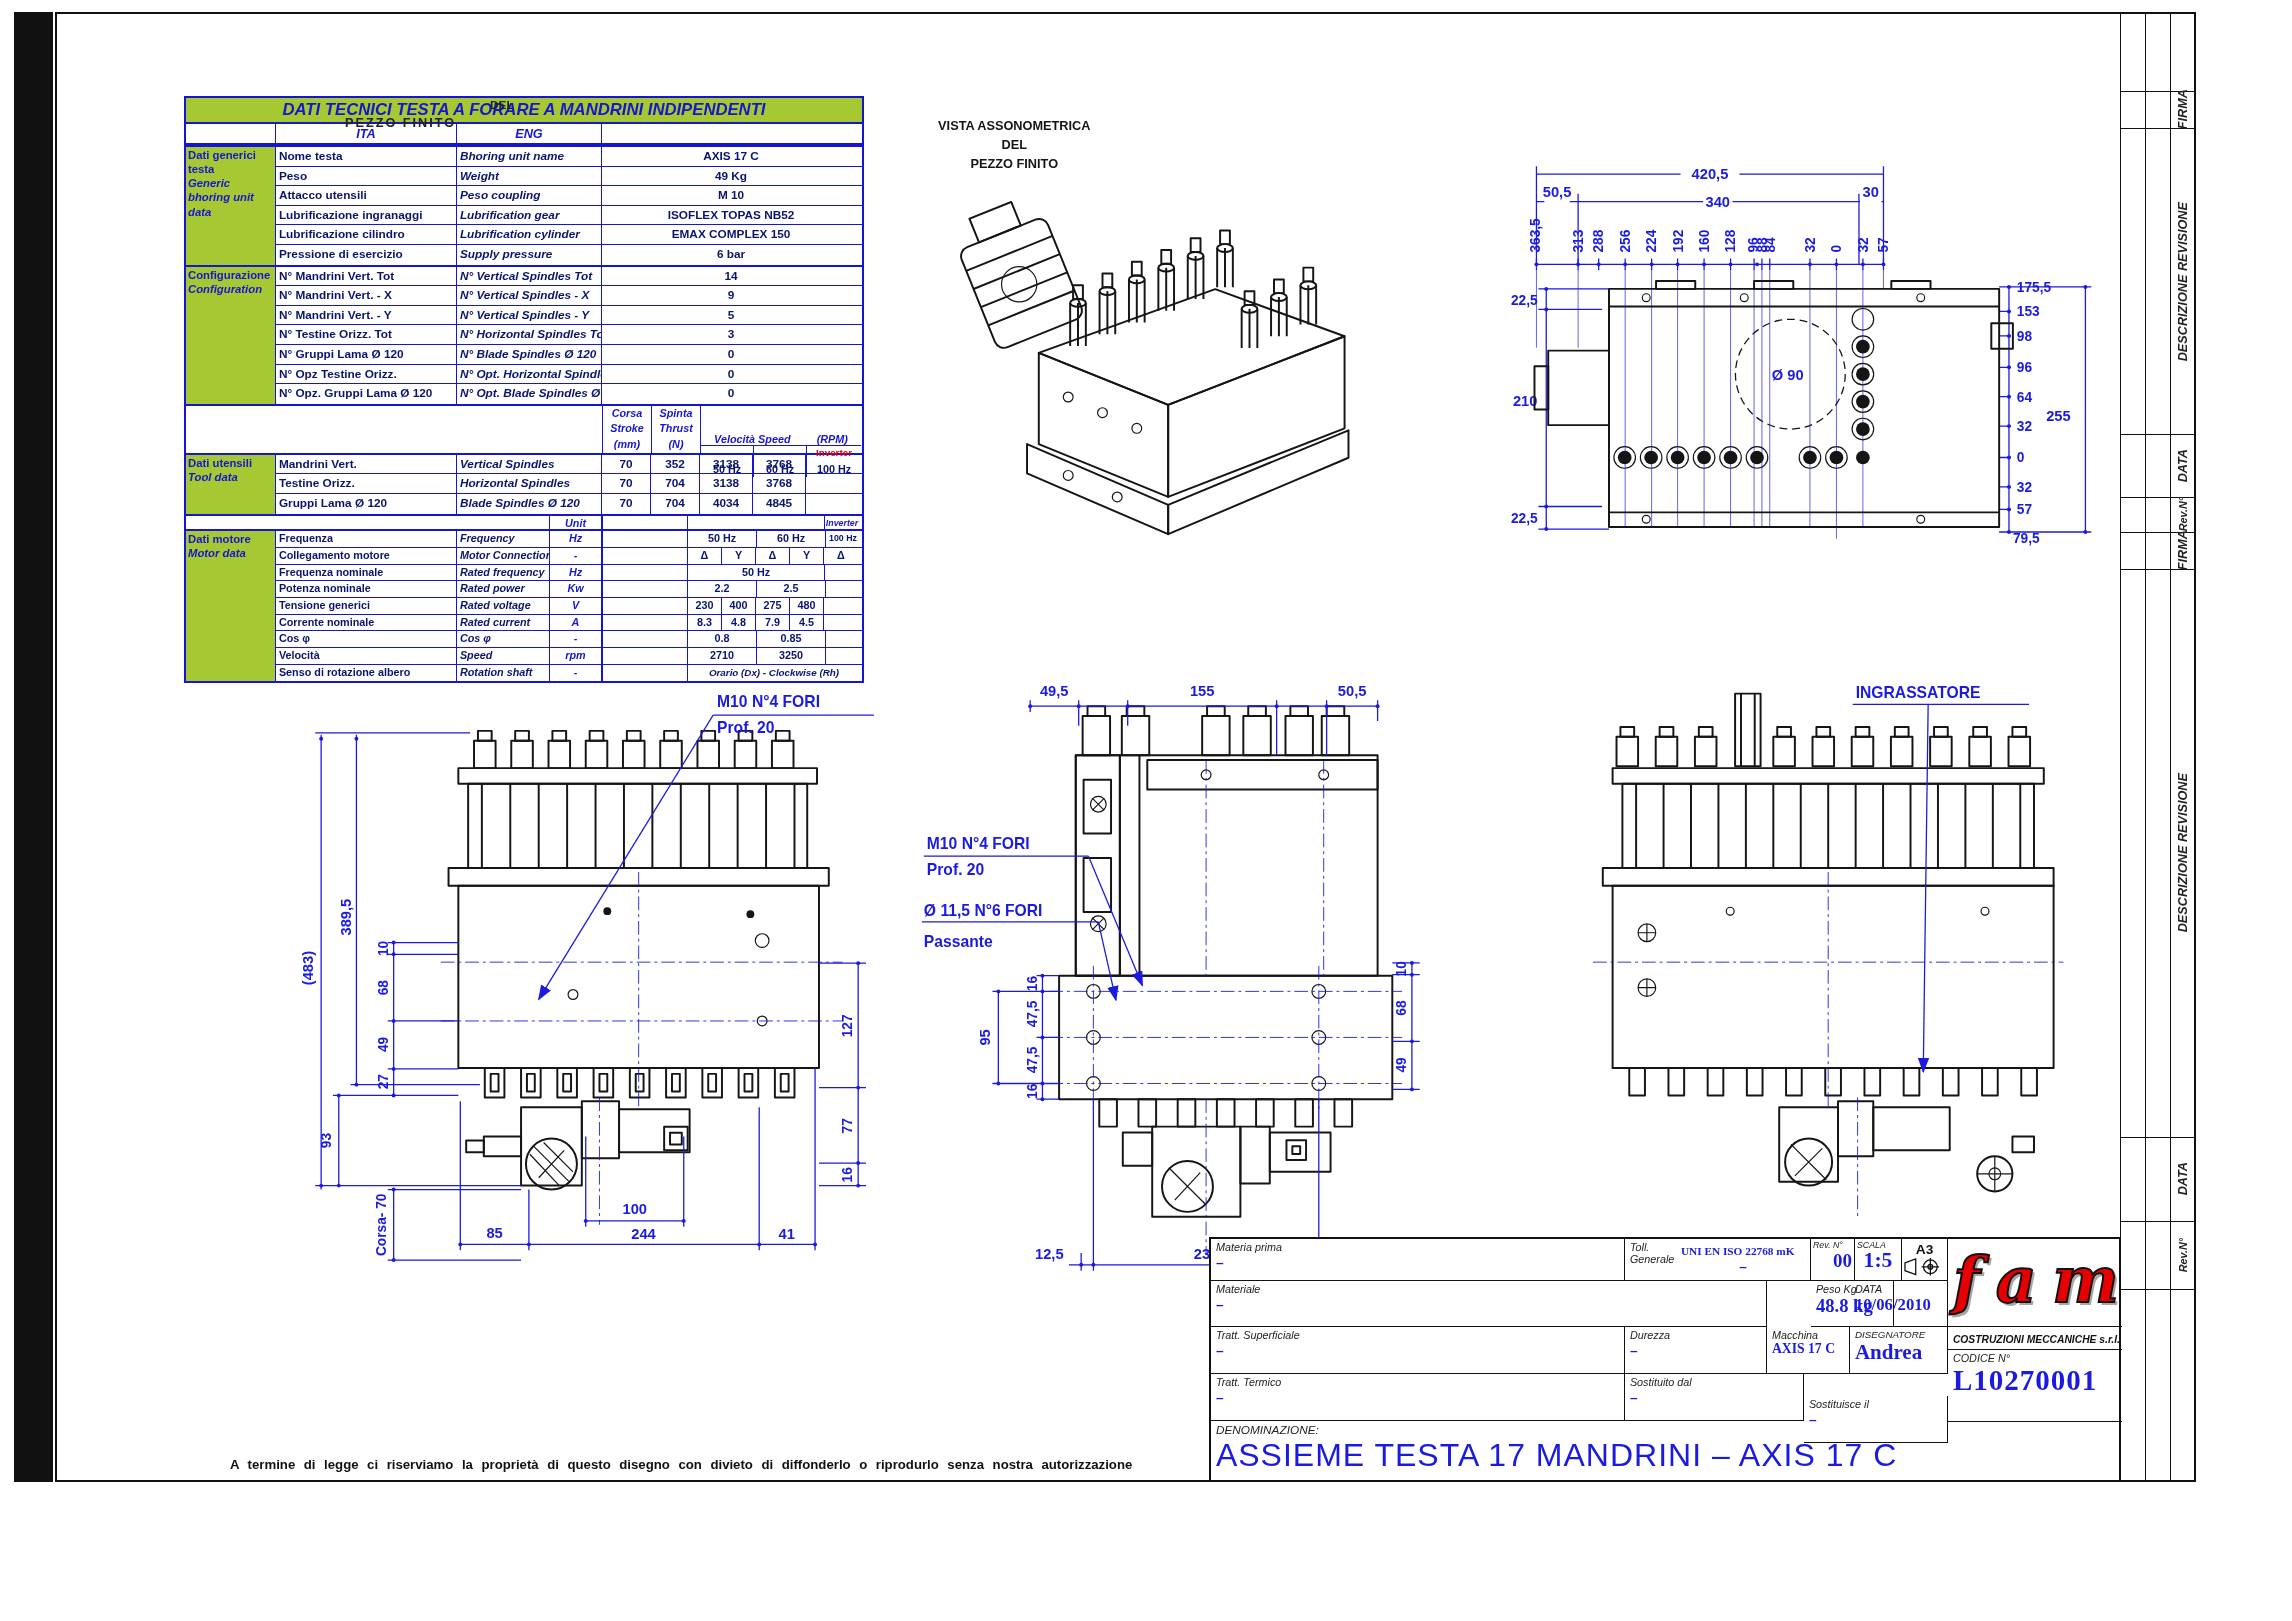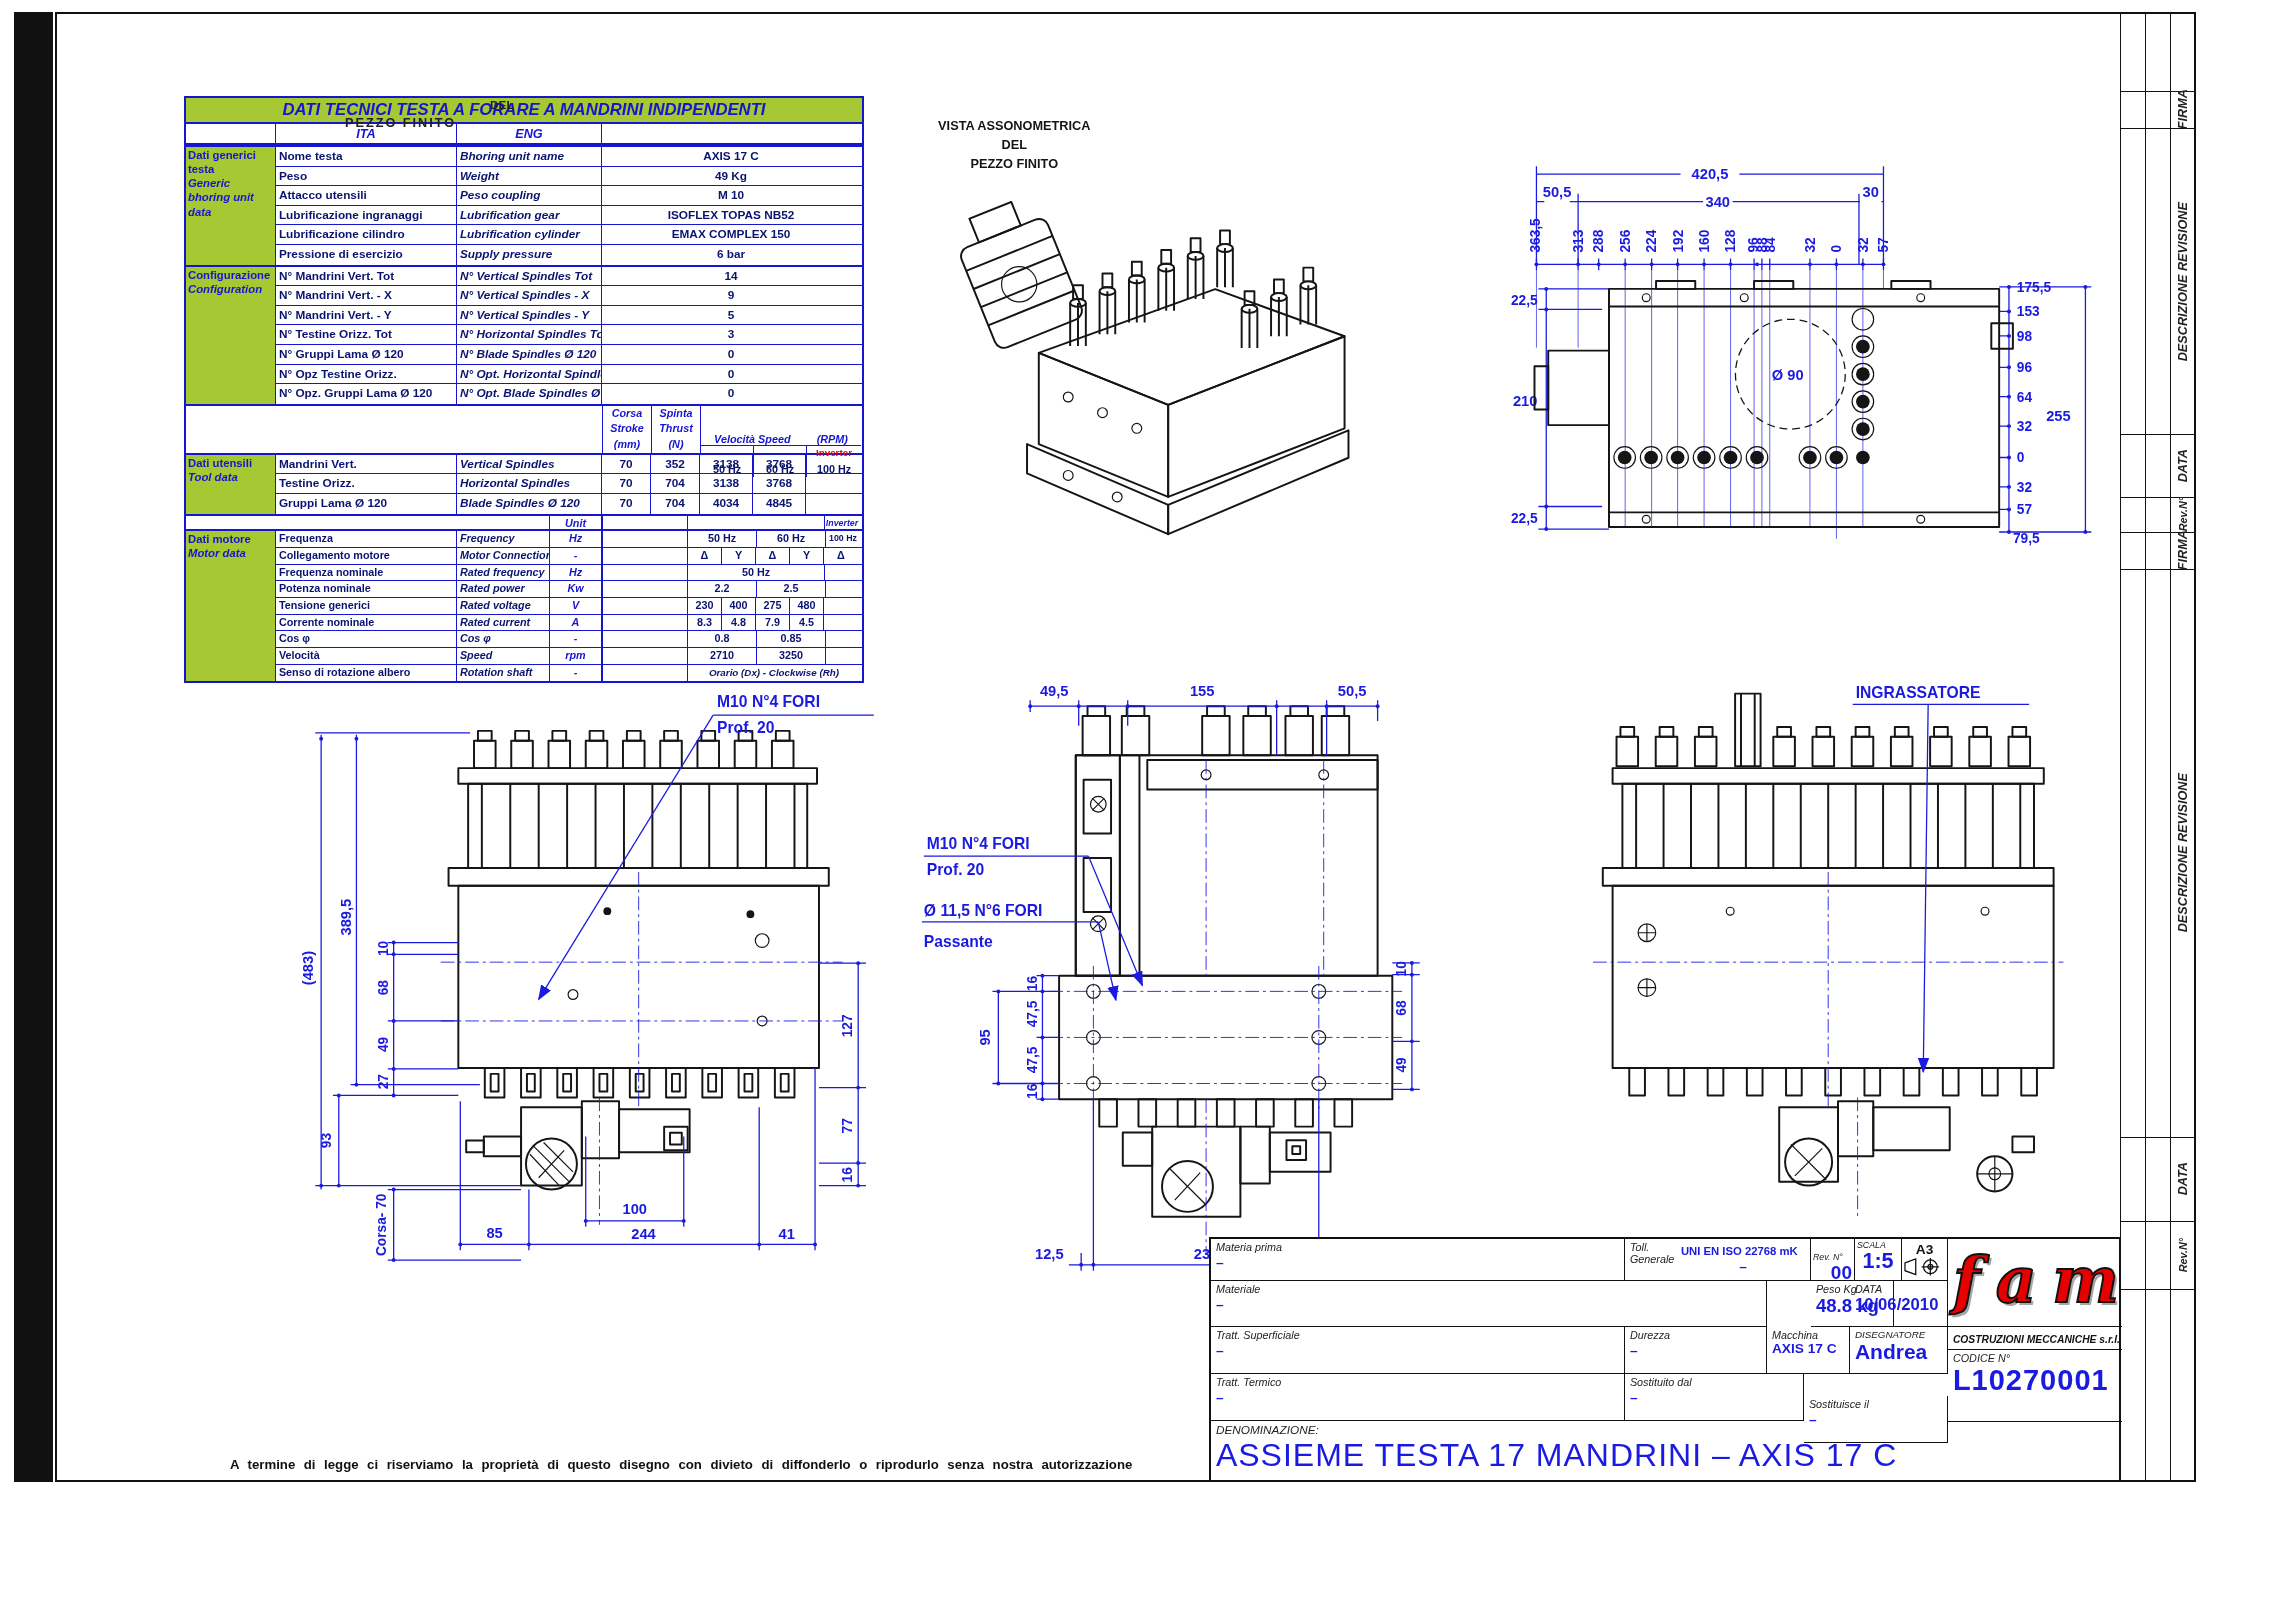--- a/index.html
+++ b/index.html
@@ -74,21 +74,21 @@
   .strip .v{position:absolute;top:0;bottom:0;width:0;border-left:1.5px solid var(--ink);}
   .strip .h{position:absolute;left:0;right:0;height:0;border-top:1.5px solid var(--ink);}
   .rlab{position:absolute;left:49px;width:26.5px;display:flex;align-items:center;justify-content:center;}
   .rlab span{writing-mode:vertical-rl;transform:rotate(180deg);font-style:italic;font-weight:bold;font-size:12.7px;color:#222;white-space:nowrap;}
   .rlab.small span{font-size:10.8px;}
 
   
   .tblock{position:absolute;left:1209px;top:1237px;width:912px;height:245px;border:2px solid var(--ink);box-sizing:border-box;background:#fff;}
   .tb-cell{position:absolute;box-sizing:border-box;border-right:1.5px solid var(--ink);border-bottom:1.5px solid var(--ink);padding:2px 4.9px;overflow:hidden;}
   .tb-label{font-style:italic;font-size:10.8px;color:#222;display:block;white-space:nowrap;}
-  .tb-val{color:var(--dim);font-weight:bold;}
+  .tb-val{color:var(--dim);font-weight:bold;font-family:Liberation Serif, serif;}
   .dashv{color:var(--dim);font-weight:bold;font-size:13.7px;}
   .fam{font-family:"DejaVu Serif",serif;font-style:italic;font-weight:900;font-size:63px;color:var(--red);letter-spacing:15.7px;-webkit-text-stroke:2px #111;text-shadow:2.9px 2.9px 0 rgba(0,0,0,.35);line-height:78px;}
   .denom-val{color:var(--dim);font-size:32px;letter-spacing:1px;white-space:nowrap;font-weight:500;}
 
   .disclaimer{position:absolute;left:230px;top:1457px;width:892px;font-weight:bold;font-size:13.2px;color:#111;word-spacing:4.9px;white-space:nowrap;}
 </style>
 </head>
 <body>
 
 <div id="canvas">
@@ -895,21 +895,21 @@
     <div class="tb-cell" style="left:0;top:0;width:414px;height:42px;">
       <span class="tb-label">Materia prima</span>
       <span class="dashv">–</span>
     </div>
     <div class="tb-cell" style="left:414px;top:0;width:186px;height:42px;">
       <span class="tb-label" style="float:left;width:51px;white-space:normal;">Toll. Generale</span>
       <span class="tb-val" style="font-size:11.3px;">UNI EN ISO 22768 mK</span>
       <div class="dashv" style="text-align:center;">–</div>
     </div>
     <div class="tb-cell" style="left:600px;top:0;width:44px;height:42px;padding:1px 2px;">
-      <span class="tb-label" style="font-size:8.8px;margin-top:12px;">Rev. N°</span>
+      <span class="tb-label" style="font-size:8.8px;">Rev. N°</span>
       <div class="tb-val" style="font-size:19px;text-align:right;line-height:21.6px;">00</div>
     </div>
     <div class="tb-cell" style="left:644px;top:0;width:47px;height:42px;padding:1px 2px;">
       <span class="tb-label" style="font-size:8.8px;">SCALA</span>
       <div class="tb-val" style="font-size:21.6px;text-align:center;line-height:21.6px;">1:5</div>
     </div>
     <div class="tb-cell" style="left:691px;top:0;width:46px;height:42px;padding:1px 2px;text-align:center;">
       <span style="font-weight:bold;font-size:13.7px;color:#111;">A3</span>
       <svg width="41" height="17.6" viewBox="0 0 42 18" style="position:static;display:block;margin:0 auto;">
         <g stroke="#111" stroke-width="1.3" fill="none">

